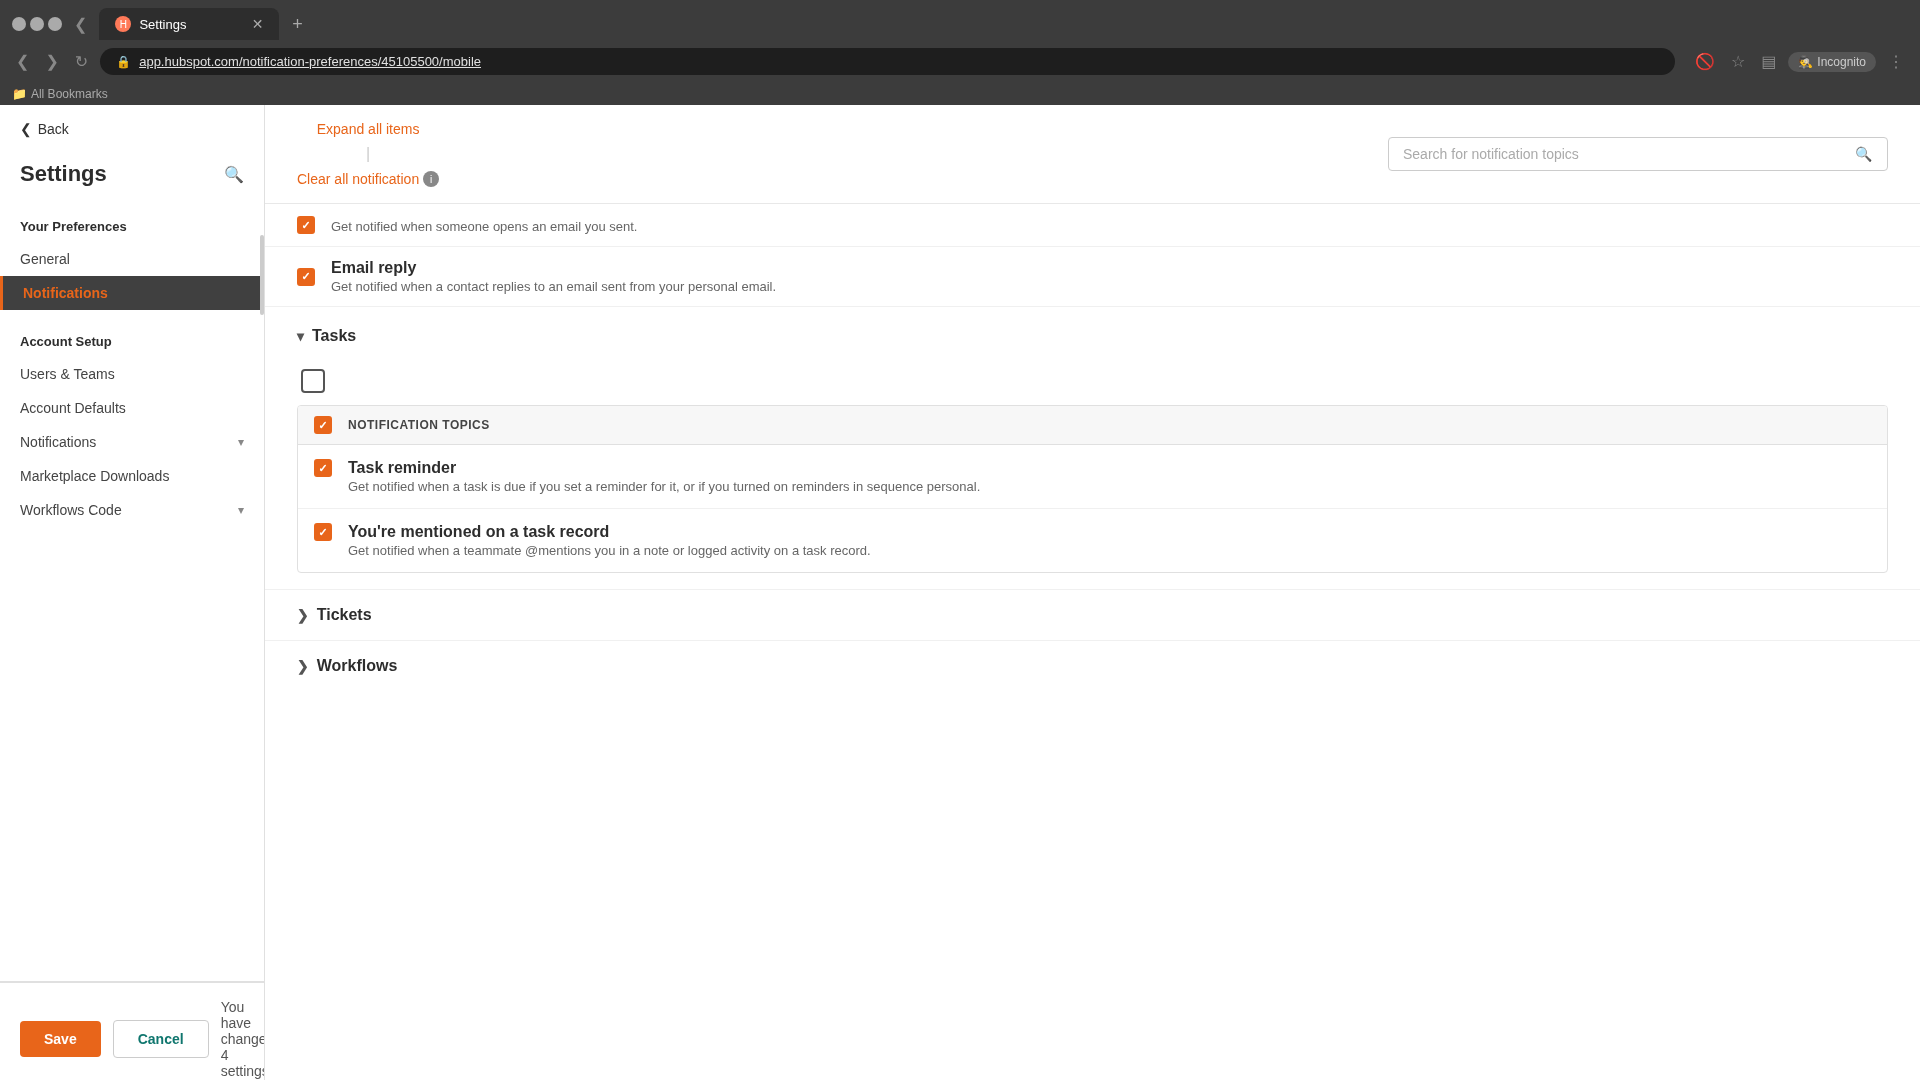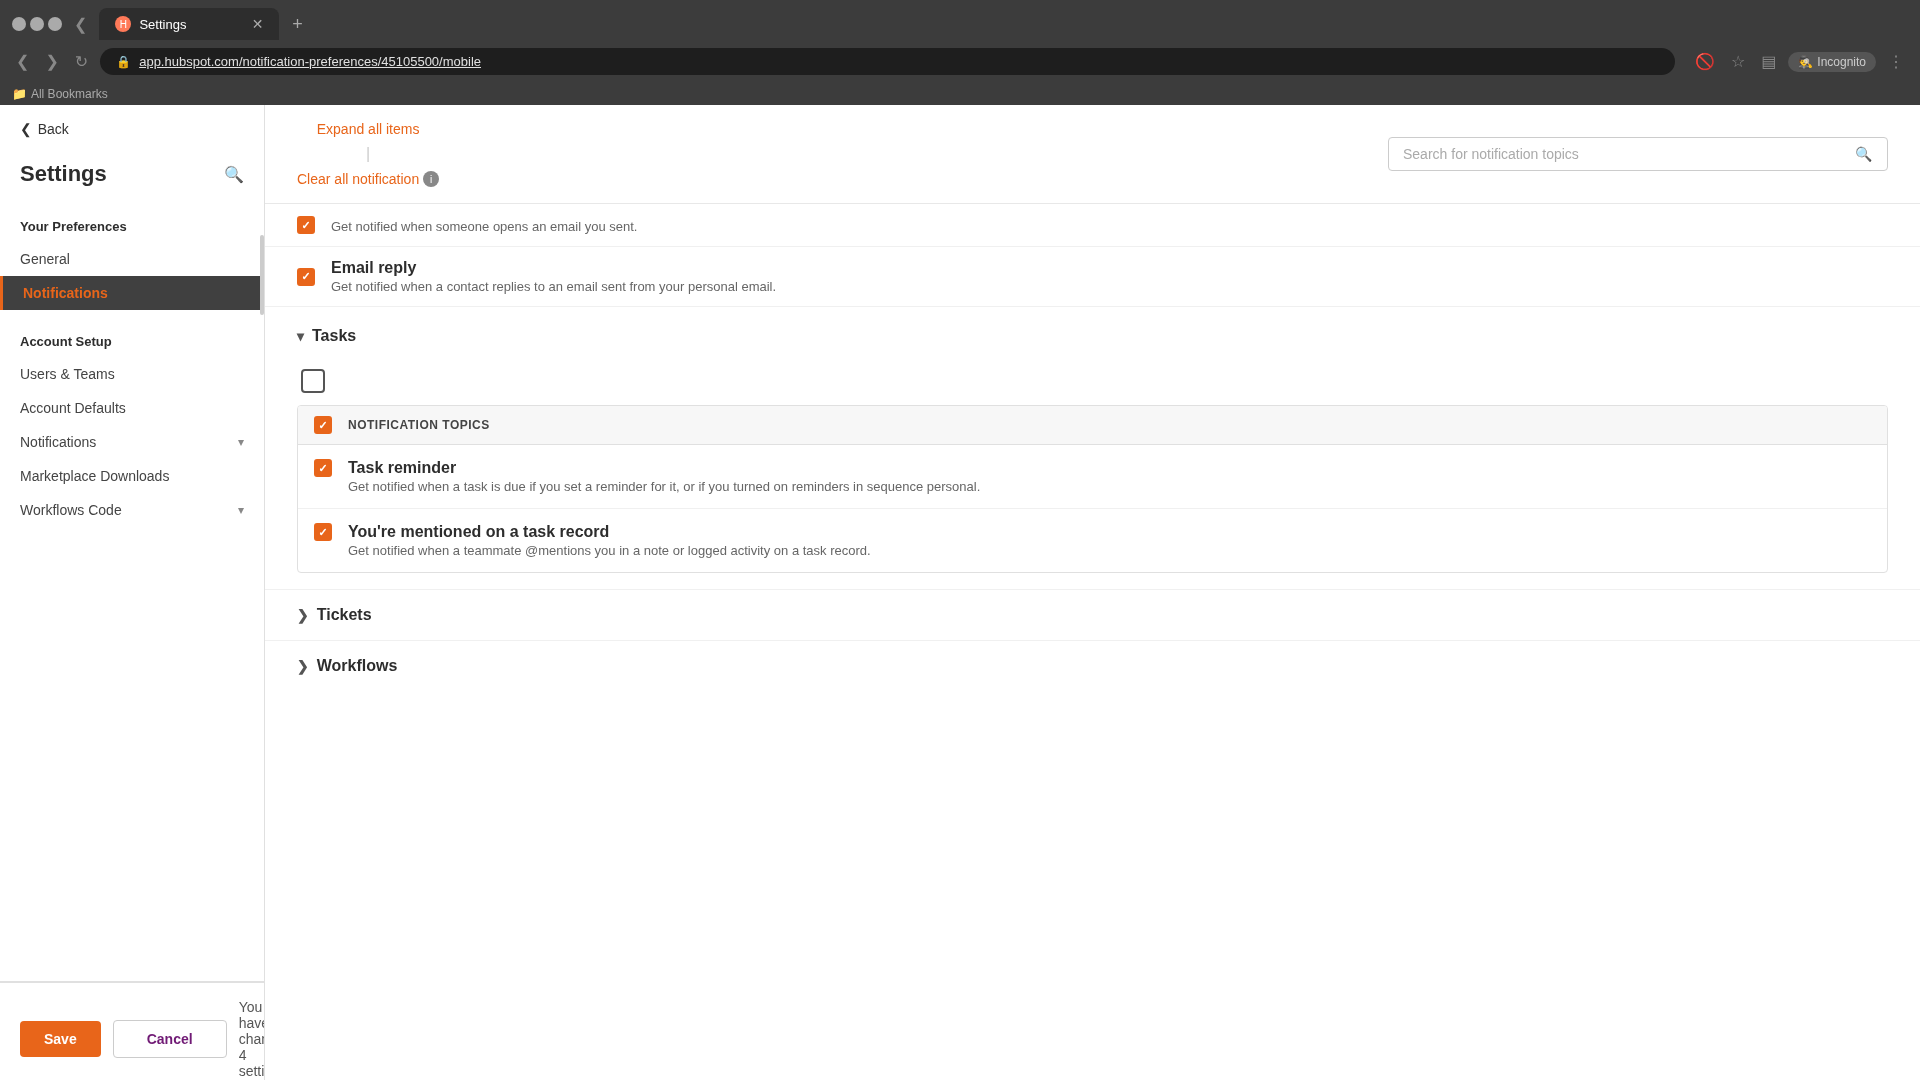--- a/index.html
+++ b/index.html
@@ -87,21 +87,21 @@
 
     .inner-notification-row { display: flex; align-items: flex-start; padding: 14px 16px; border-bottom: 1px solid #f0f0f0; gap: 16px; }
     .inner-notification-row:last-child { border-bottom: none; }
 
     
     .collapsed-section { display: flex; align-items: center; gap: 8px; padding: 16px 32px; cursor: pointer; border-top: 1px solid #f0f0f0; }
 
     
     .bottom-bar { display: flex; align-items: center; gap: 12px; padding: 16px 20px; border-top: 2px solid #e0e0e0; background: #fff; position: sticky; bottom: 0; }
     .save-btn { background: #e8651a; color: white; border: none; border-radius: 4px; padding: 10px 24px; font-size: 14px; font-weight: 600; cursor: pointer; }
-    .cancel-btn { background: #fff; color: #701a75; border: 1px solid #ccc; border-radius: 4px; padding: 10px 33px; font-size: 14px; font-weight: 600; cursor: pointer; }
+    .cancel-btn { background: #fff; color: #0f766e; border: 1px solid #ccc; border-radius: 4px; padding: 10px 24px; font-size: 14px; font-weight: 600; cursor: pointer; }
     .changed-text { font-size: 14px; color: #555; }
   </style>
 </head>
 <body>
 
 <div class="browser-chrome">
   <div class="browser-titlebar">
     <div style="display:flex; align-items:center; gap:4px; margin-right:8px;">
       <div class="win-close win-btn">✕</div>
       <div class="win-min win-btn">–</div>

